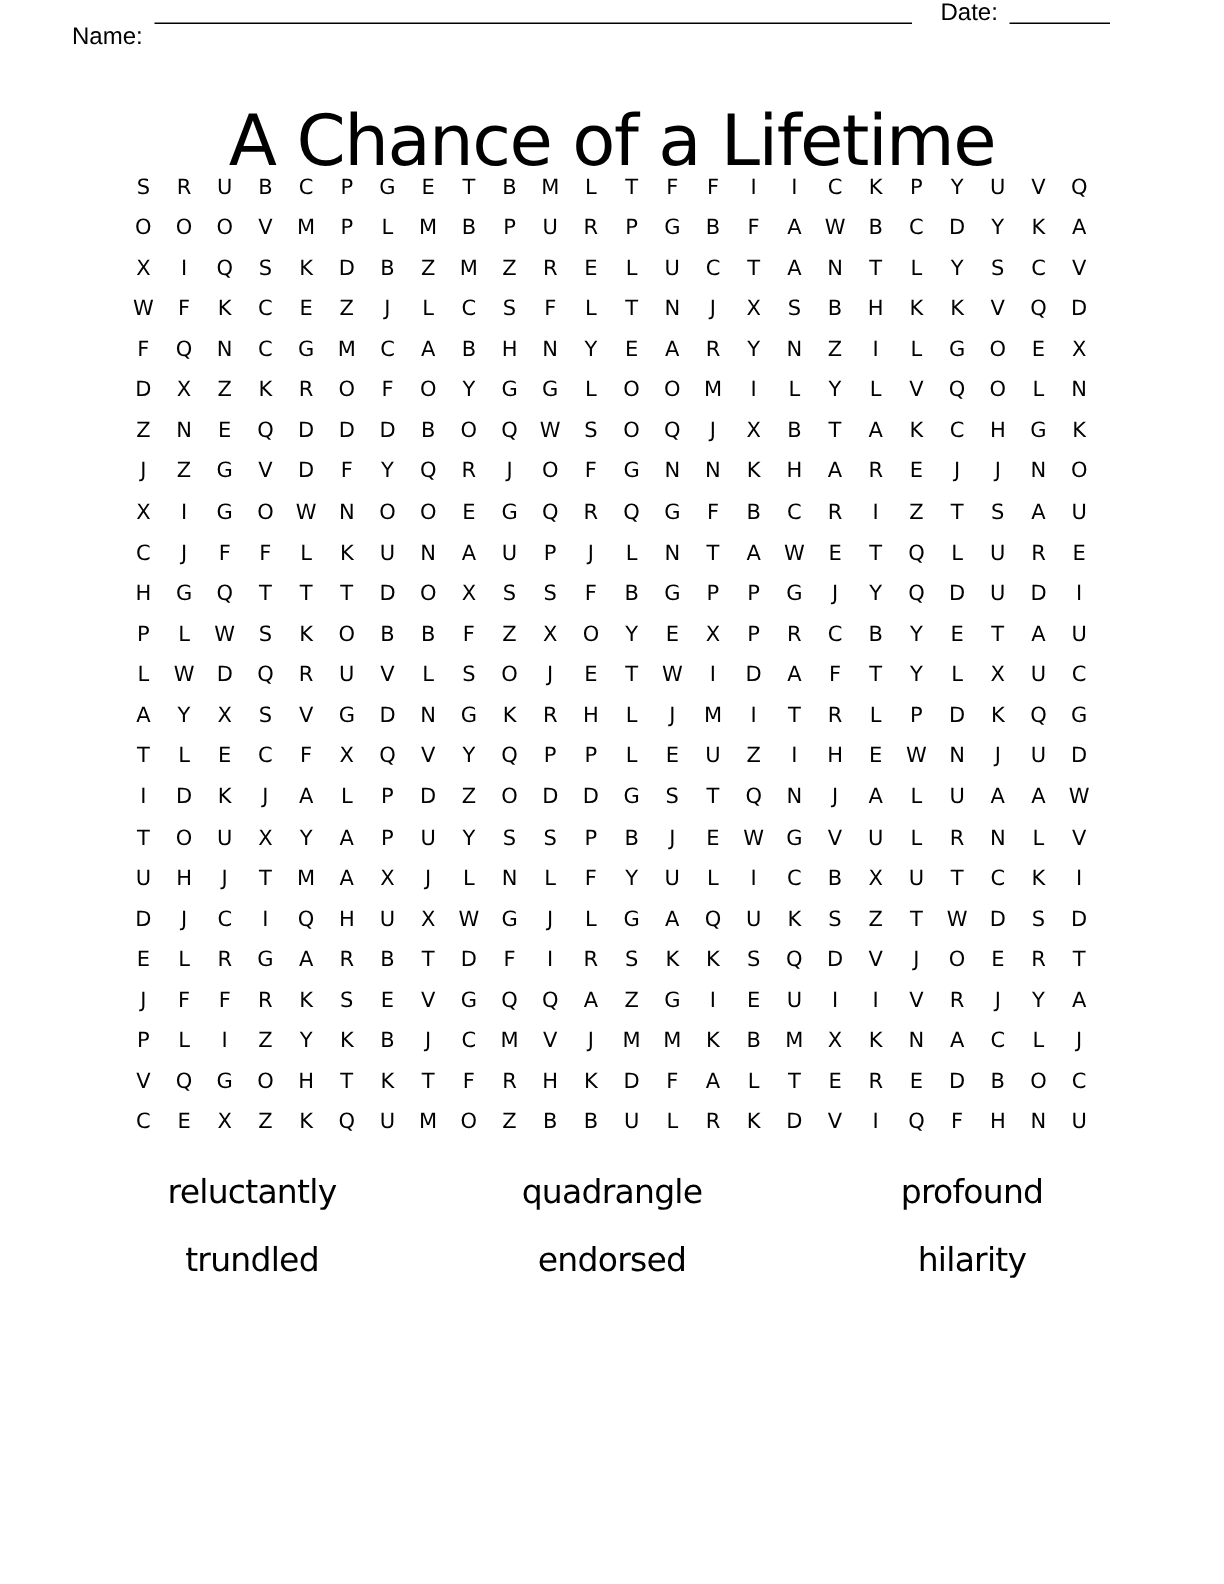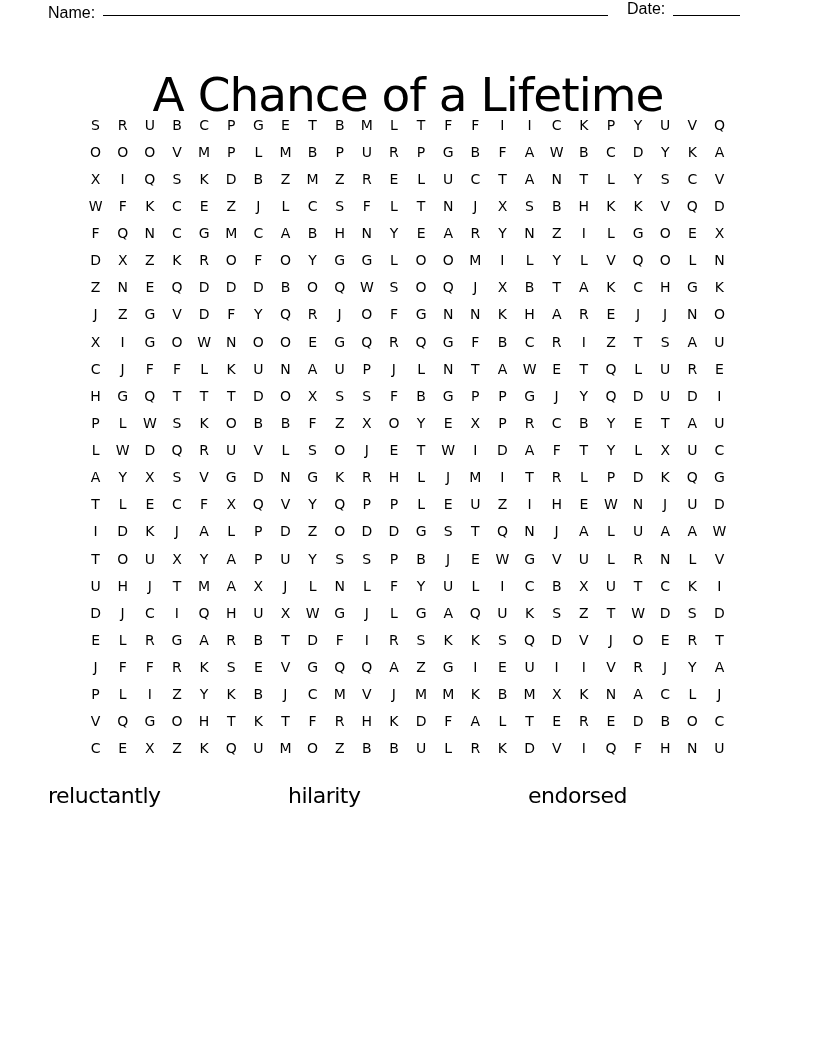--- a/index.html
+++ b/index.html
@@ -2,41 +2,41 @@
 <html><head>
   <meta charset="utf-8">
   <style>
     html, body { margin: 0; padding: 0; background: #ffffff; }
     body { width: 816px; height: 1056px; position: relative; overflow: hidden; color: #000; }
     .header-line {
       position: absolute; top: 0; left: 48px; width: 700px; height: 20px;
       font-family: "Liberation Sans", sans-serif; font-size: 16px; line-height: 18px;
       white-space: nowrap;
     }
-    .header-line .name-label { position: absolute; left: 0; top: 4px; }
+    .header-line .name-label { position: absolute; left: 0; top: 16px; }
     .header-line .name-line { position: absolute; left: 55px; top: 15px; width: 505px; border-bottom: 1px solid #000; }
     .header-line .date-label { position: absolute; left: 579px; top: 0; }
     .header-line .date-line { position: absolute; left: 625px; top: 15px; width: 67px; border-bottom: 1px solid #000; }
     .title {
       position: absolute; top: 34px; left: 0; width: 816px; text-align: center;
       font-family: "DejaVu Sans", sans-serif; font-size: 47px; line-height: 60px;
       letter-spacing: -1px; font-weight: normal;
     }
     .grid {
       position: absolute; top: 111px; left: 82px;
       display: grid; grid-template-columns: repeat(24, 27.13px); grid-auto-rows: 27.13px;
       font-family: "DejaVu Sans", sans-serif; font-size: 14px;
     }
     .cell { display: flex; align-items: center; justify-content: center; }
     .words {
       position: absolute; top: 778px; left: 48px; width: 720px;
       display: grid; grid-template-columns: 240px 240px 240px; grid-auto-rows: 44.5px;
       font-family: "DejaVu Sans", sans-serif; font-size: 22px; letter-spacing: -0.5px;
     }
-    .word { line-height: 36px; }
+    .word { line-height: 36px; text-align: center; }
   </style>
 </head>
 <body>
 
 <div class="header-line">
   <span class="name-label">Name:</span>
   <span class="name-line"></span>
   <span class="date-label">Date:</span>
   <span class="date-line"></span>
 </div>
@@ -617,15 +617,18 @@
     <span class="cell">I</span>
     <span class="cell">Q</span>
     <span class="cell">F</span>
     <span class="cell">H</span>
     <span class="cell">N</span>
     <span class="cell">U</span>
   </div>
 
 <div class="words" id="words">
     <span class="word">reluctantly</span>
+    <span class="word">quadrangle</span>
+    <span class="word">profound</span>
+    <span class="word">trundled</span>
+    <span class="word">endorsed</span>
     <span class="word">hilarity</span>
-    <span class="word">endorsed</span>
   </div>
 
 </body></html>

